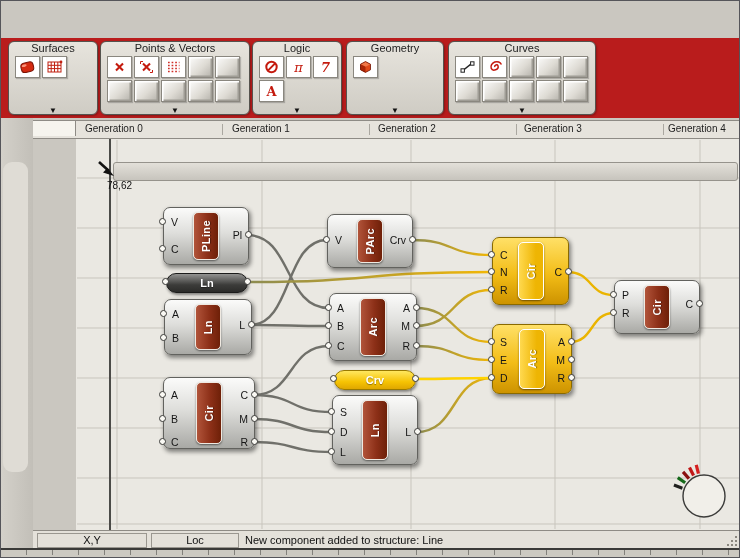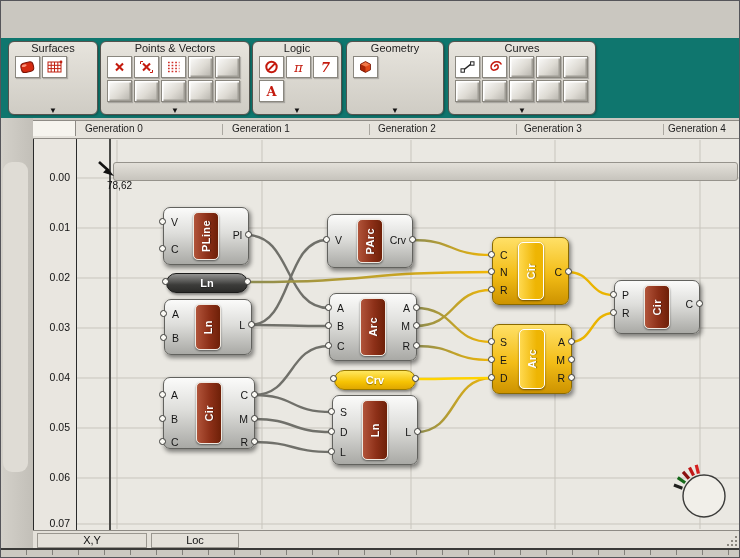--- a/index.html
+++ b/index.html
@@ -18,21 +18,21 @@
   .wbtn.restore i::after{content:"";position:absolute;left:3px;top:2px;width:7px;height:7px;
     border:1px solid #1a1a1a;border-top-width:2px;}
   .wbtn.close i::before,.wbtn.close i::after{content:"";position:absolute;left:6px;top:2px;width:2px;height:9px;background:#1a1a1a;}
   .wbtn.close i::before{transform:rotate(45deg);}
   .wbtn.close i::after{transform:rotate(-45deg);}
   
   .menubar{position:absolute;left:0;top:18px;width:740px;height:19px;background:#e8e5de;
     border-bottom:1px solid #b6b3ab;display:flex;align-items:center;z-index:5;font-size:11px;}
   .mitem{padding:2px 9px;color:#111;}
   
-  .toolbar{position:absolute;left:0;top:38px;width:740px;height:80px;background:#0f766e;z-index:5;}
+  .toolbar{position:absolute;left:0;top:38px;width:740px;height:80px;background:#b91c1c;z-index:5;}
   .panel{position:absolute;top:3px;height:72px;background:linear-gradient(180deg,#e7e4dd,#cfccc4);
     border:1px solid #55534e;border-radius:6px;box-shadow:1px 1px 2px rgba(0,0,0,.25);}
   .ptitle{position:absolute;top:0;left:0;right:0;text-align:center;font-size:11px;color:#222;}
   .parrow{position:absolute;bottom:-1px;left:0;right:0;text-align:center;font-size:8px;color:#111;line-height:9px;}
   .tbtn{position:absolute;width:23px;height:20px;border:1px solid #8a877f;background:#fff;
     display:flex;align-items:center;justify-content:center;box-shadow:1px 1px 1px rgba(0,0,0,.2);}
   .tbtn svg{width:19px;height:16px;display:block;}
   .tbtn.blank{background:linear-gradient(135deg,#fdfdfc 0%,#dedbd4 55%,#b4b1aa 100%);
     box-shadow:inset 1.5px 1.5px 0 #fff,inset -1.5px -1.5px 0 #a09d96,1px 1px 1px rgba(0,0,0,.2);}
   
@@ -217,30 +217,20 @@
       <span class="genlabel" style="left: 199px;">Generation 1</span>
       <span class="genlabel" style="left: 345px;">Generation 2</span>
       <span class="genlabel" style="left: 491px;">Generation 3</span>
       <span class="genlabel" style="left: 635px;">Generation 4</span>
       <div class="hdrtick" style="left: 189px;"></div>
       <div class="hdrtick" style="left: 336px;"></div>
       <div class="hdrtick" style="left: 483px;"></div>
       <div class="hdrtick" style="left: 630px;"></div>
     </div>
 
-  <div class="ruler">
-      <span class="rlabel" style="top: 34px;">0.00</span>
-      <span class="rlabel" style="top: 84px;">0.01</span>
-      <span class="rlabel" style="top: 134px;">0.02</span>
-      <span class="rlabel" style="top: 184px;">0.03</span>
-      <span class="rlabel" style="top: 234px;">0.04</span>
-      <span class="rlabel" style="top: 284px;">0.05</span>
-      <span class="rlabel" style="top: 334px;">0.06</span>
-      <span class="rlabel" style="top: 380px;">0.07</span>
-    </div>
 
   <div class="canvas"></div>
   <svg id="gridsvg" width="740" height="558">
       <line x1="117" y1="140" x2="117" y2="529" stroke="#c8c5bd" stroke-width="1"></line>
       <line x1="262" y1="140" x2="262" y2="529" stroke="#c8c5bd" stroke-width="1"></line>
       <line x1="411" y1="140" x2="411" y2="529" stroke="#c8c5bd" stroke-width="1"></line>
       <line x1="555" y1="140" x2="555" y2="529" stroke="#c8c5bd" stroke-width="1"></line>
       <line x1="700" y1="140" x2="700" y2="529" stroke="#c8c5bd" stroke-width="1"></line>
       <line x1="77" y1="178" x2="739" y2="178" stroke="#c8c5bd" stroke-width="1"></line>
       <line x1="77" y1="228" x2="739" y2="228" stroke="#c8c5bd" stroke-width="1"></line>
@@ -422,20 +412,21 @@
         <line x1="685.1595029813532" y1="482.80774196392593" x2="677.7871345827523" y2="477.6455540367665" stroke="#15691a" stroke-width="3.2"></line>
         <line x1="688.9106423332183" y1="478.64167965487627" x2="683.0061110723037" y2="471.8492934328713" stroke="#8a1010" stroke-width="3.2"></line>
         <line x1="693.5582185059905" y1="475.50684994366753" x2="689.4723040083345" y2="467.4877912259722" stroke="#c01818" stroke-width="3.2"></line>
         <line x1="698.4357964012077" y1="473.68319829565206" x2="696.2584993408107" y2="464.95053675916813" stroke="#d42020" stroke-width="3.2"></line>
       </g>
   </svg>
 
   <div class="statusbar">
     <div class="scell" style="left:4px;width:108px;">X,Y</div>
     <div class="scell" style="left:118px;width:86px;">Loc</div>
+    <div class="smsg">New component added to structure: Line</div>
     <div class="grip"></div>
   </div>
 
   <div class="bstrip">
       <div class="ticks"></div>
     </div>
   <div class="frame"></div>
 </div>
 
 </body></html>

